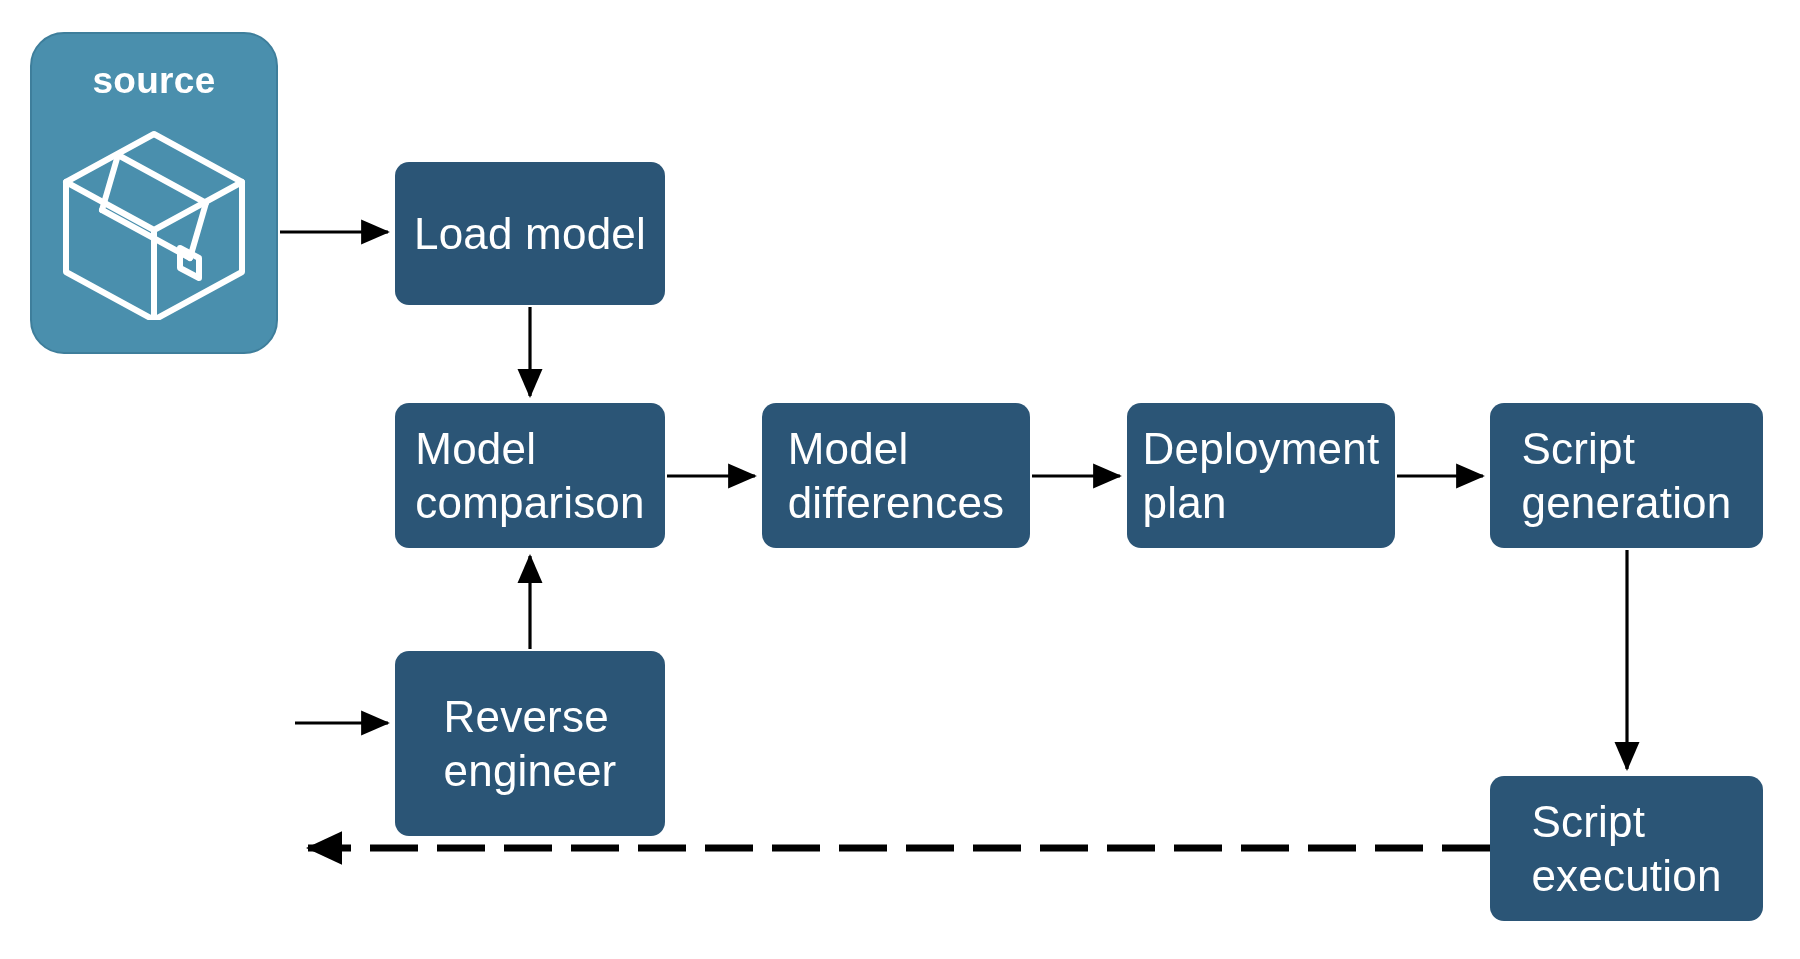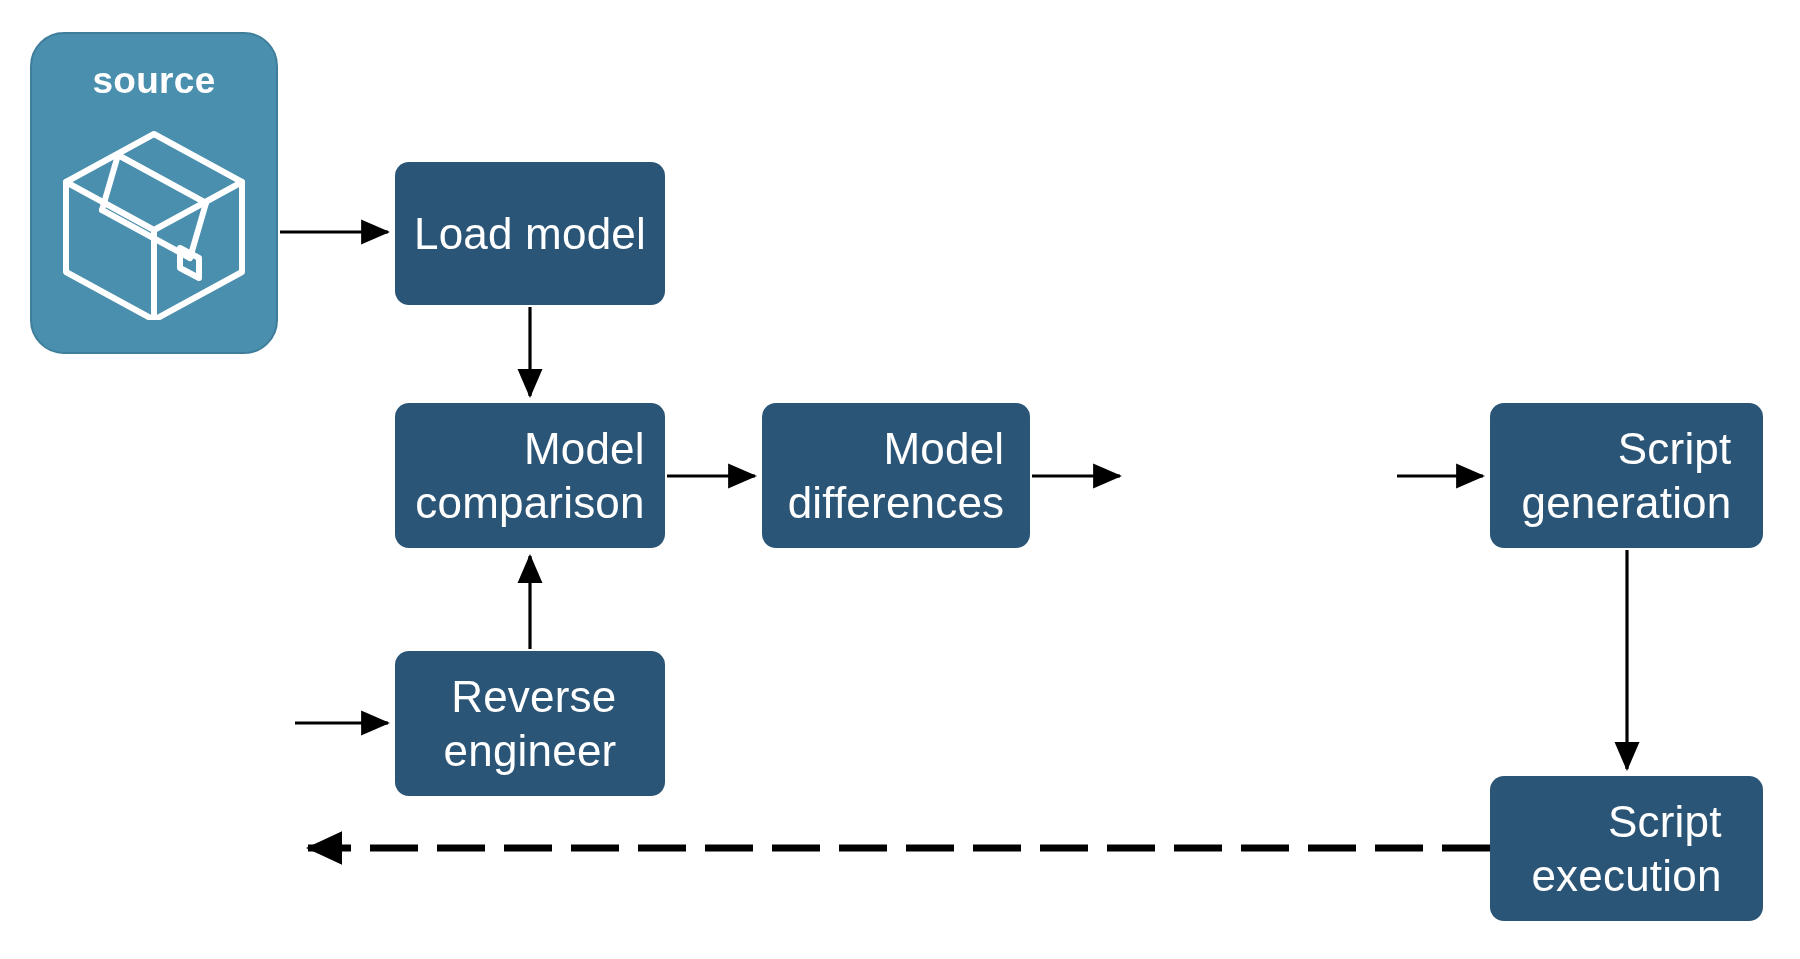--- a/index.html
+++ b/index.html
@@ -24,21 +24,21 @@
     width: 1800px;
     height: 959px;
     pointer-events: none;
   }
   .node {
     position: absolute;
     box-sizing: border-box;
     display: flex;
     align-items: center;
     justify-content: center;
-    text-align: right;
+    text-align: left;
     color: #ffffff;
   }
   
   .process {
     background: #2B5576;
     border-radius: 14px;
     font-size: 44px;
     line-height: 1.22;
     font-weight: 400;
     letter-spacing: 0.2px;
@@ -131,27 +131,31 @@
   <div class="node process" style="left:395px; top:403px; width:270px; height:145px;">
     <span class="label">Model
 comparison</span>
   </div>
 
   <div class="node process" style="left:762px; top:403px; width:268px; height:145px;">
     <span class="label">Model
 differences</span>
   </div>
 
+  <div class="node process" style="left:1127px; top:403px; width:268px; height:145px;">
+    <span class="label">Deployment
+plan</span>
+  </div>
 
   <div class="node process" style="left:1490px; top:403px; width:273px; height:145px;">
     <span class="label">Script
 generation</span>
   </div>
 
-  <div class="node process" style="left:395px; top:651px; width:270px; height:145px;">
+  <div class="node process" style="left:395px; top:651px; width:270px; height:185px;">
     <span class="label">Reverse
 engineer</span>
   </div>
 
   <div class="node process" style="left:1490px; top:776px; width:273px; height:145px;">
     <span class="label">Script
 execution</span>
   </div>
 
 </div>

